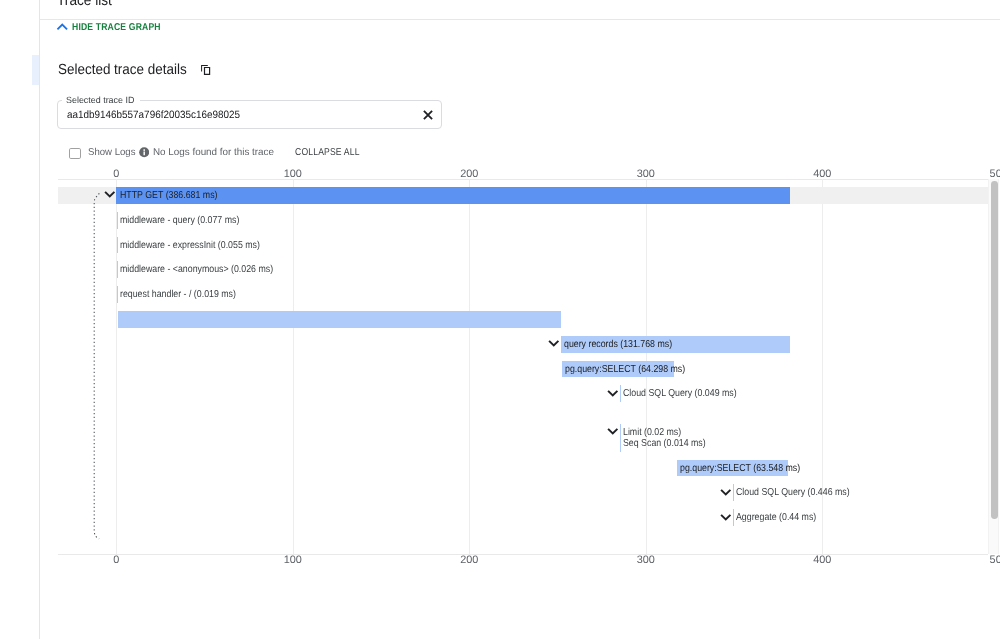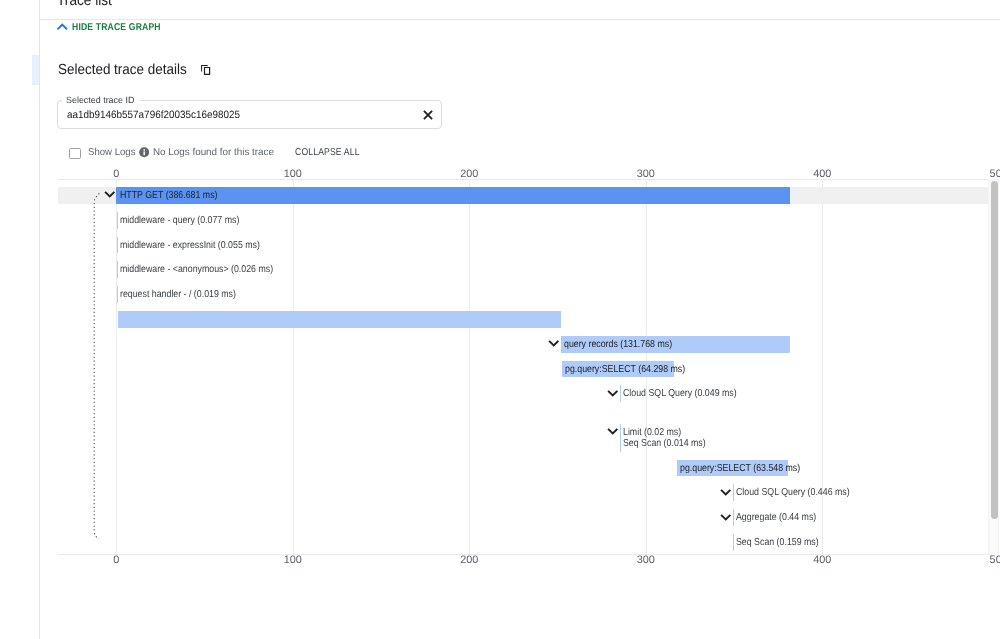--- a/index.html
+++ b/index.html
@@ -249,24 +249,20 @@
         </div>
         <div class="row" style="top: 322.218px;">
           <div class="bar" style="left: 674.976px; width: 1.4px;"></div>
           <div class="rlabel" style="left: 678.176px;"><span class="sx">Aggregate (0.44 ms)</span></div>
           <div class="chev" style="left: 662.176px;">
             <svg width="12" height="9" viewBox="0 0 12 9">
               <path d="M1.1 1.9 5.75 6.35 10.4 1.9" fill="none" stroke="#202124" stroke-width="2" stroke-linecap="butt" stroke-linejoin="miter"></path>
             </svg>
           </div>
         </div>
-        <div class="row" style="top: 347.004px;">
-          <div class="bar" style="left: 674.976px; width: 1.4px;"></div>
-          <div class="rlabel" style="left: 678.176px;"><span class="sx">Seq Scan (0.159 ms)</span></div>
-        </div>
       </div>
     <svg class="dotted" viewBox="0 0 16 354">
       <path d="M8.2 4.2 C7 7.2 3.2 8.4 3.2 13 L3.2 341 C3.2 346.6 5.4 348.6 8.2 349.8" fill="none" stroke="#4a4f54" stroke-width="1.05" stroke-dasharray="1.35 2.4" stroke-linecap="butt"></path>
     </svg>
   </div>
 
   <div class="sb-track"></div>
   <div class="sb-thumb"></div>
 
 </div>

